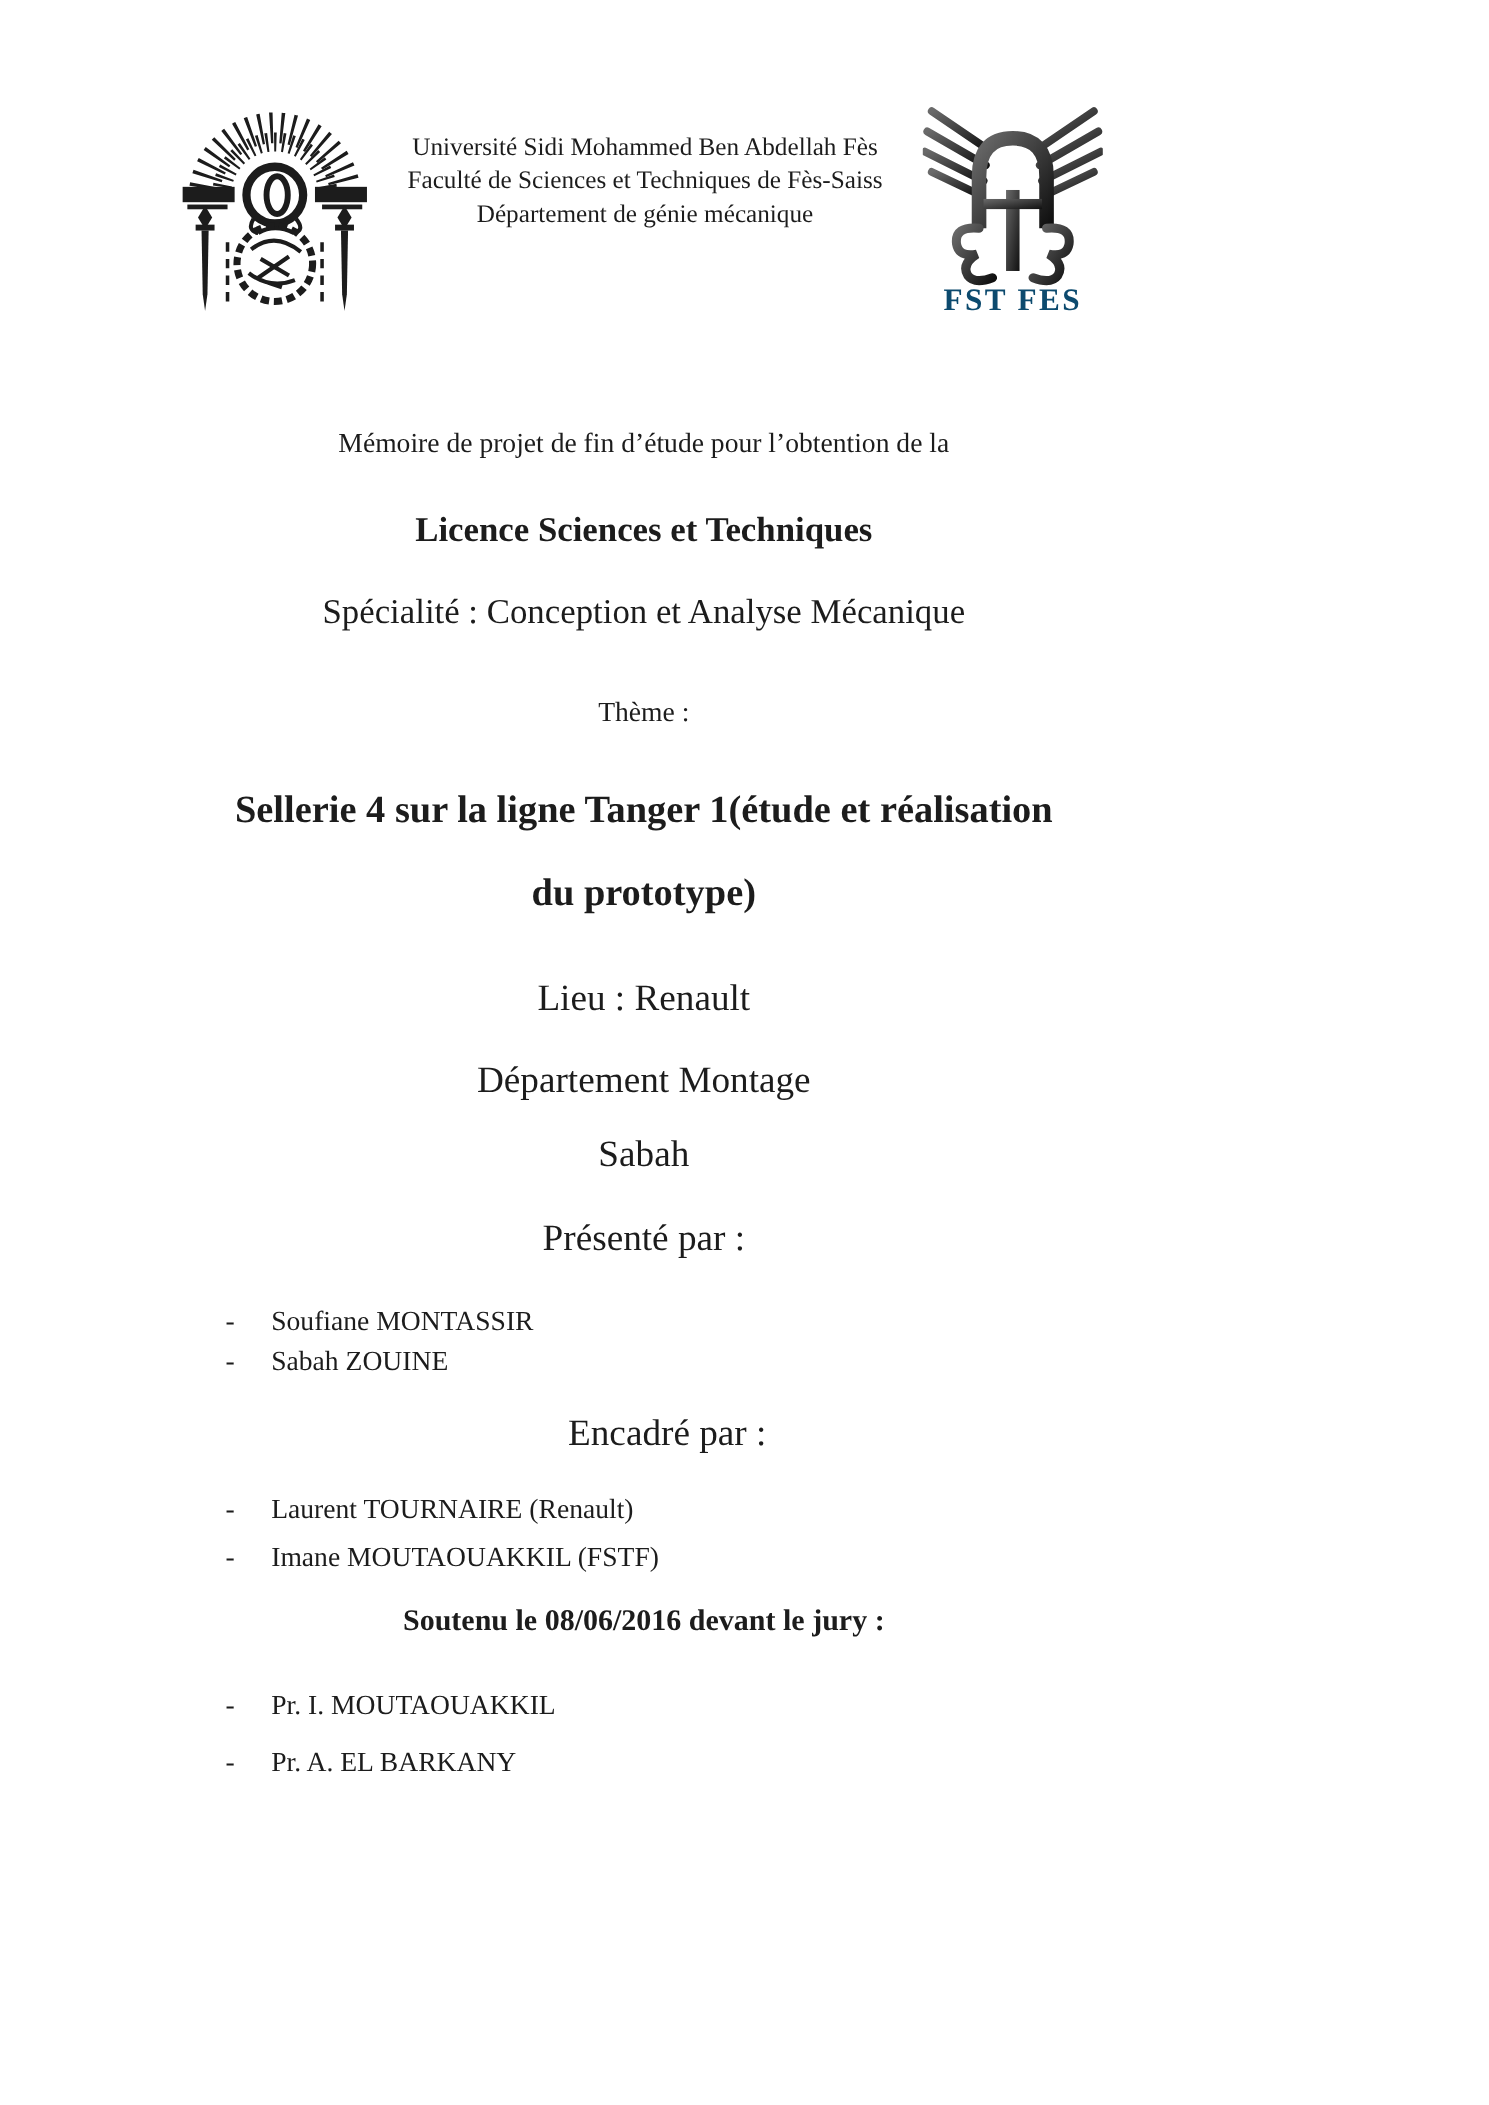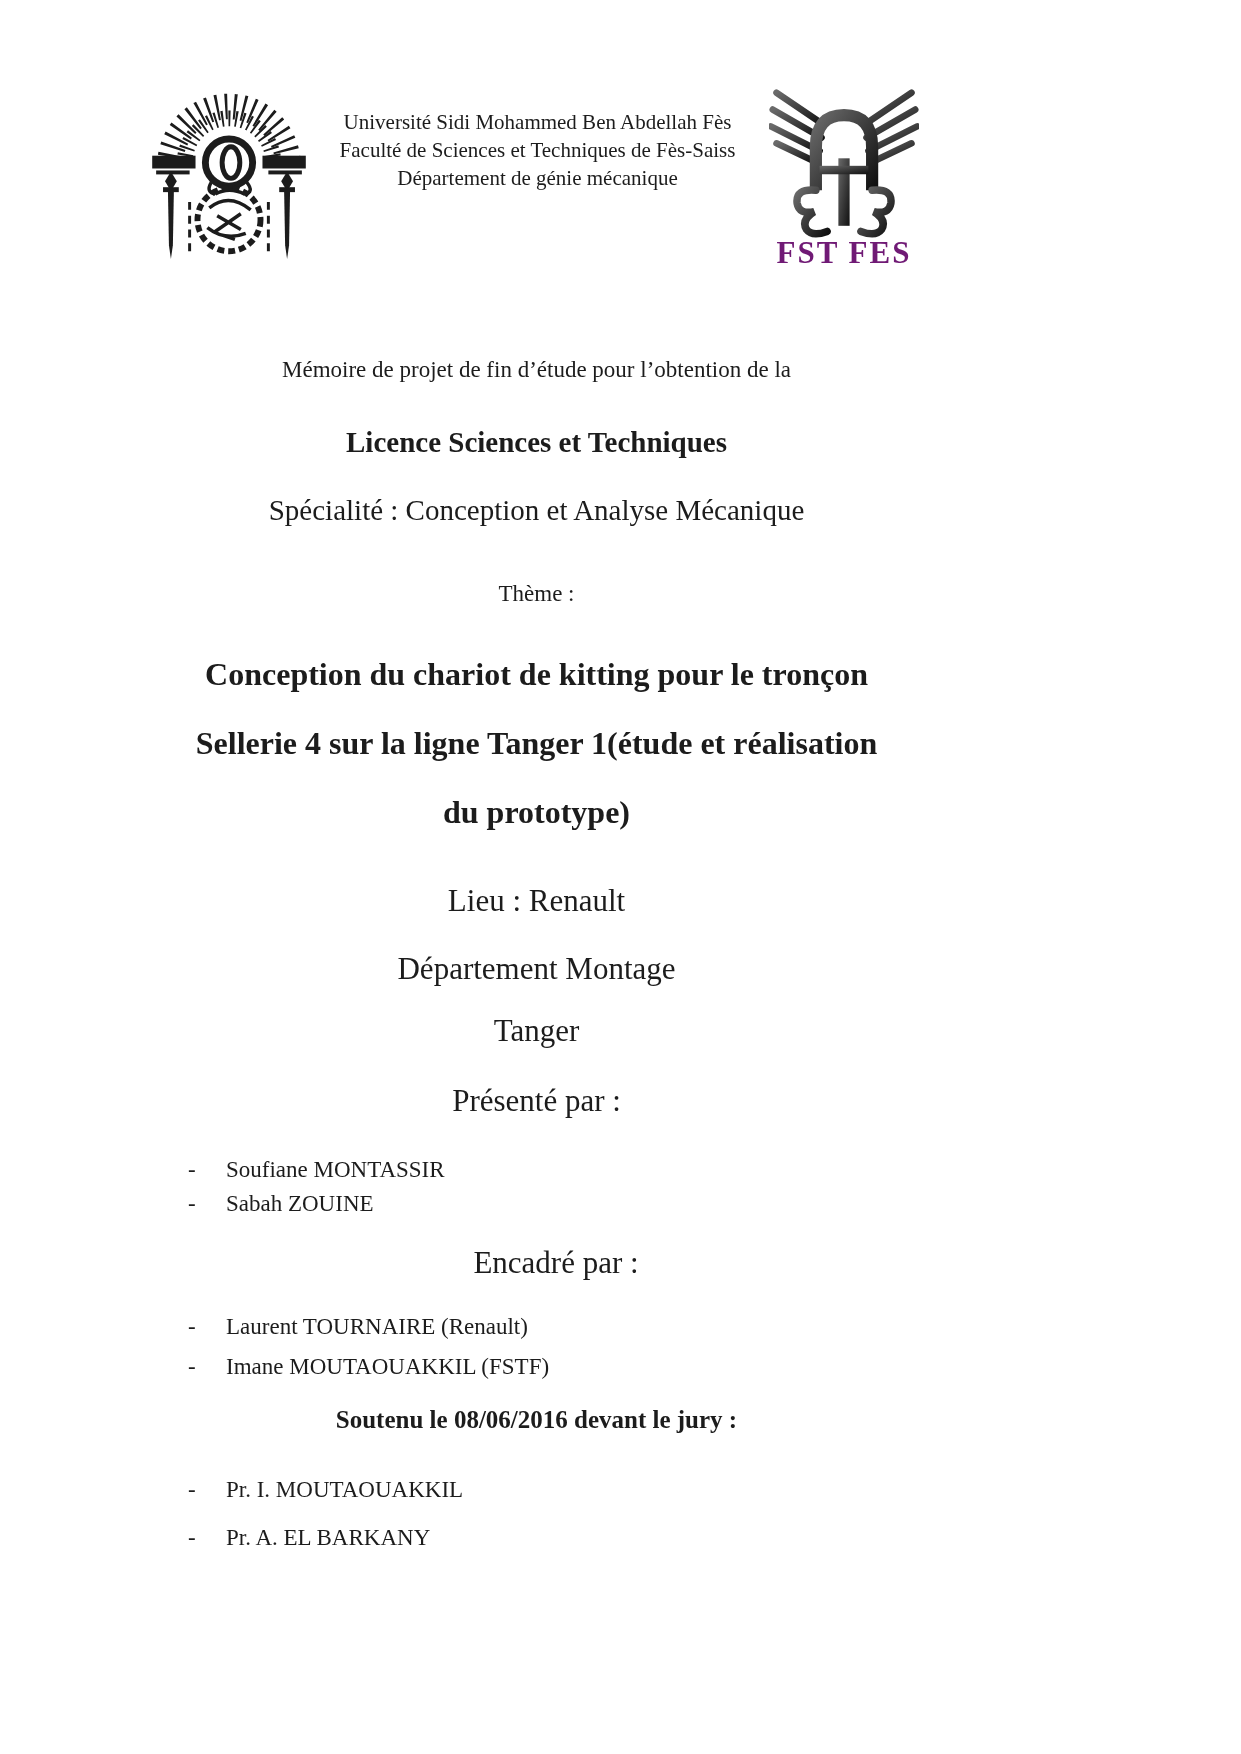--- a/index.html
+++ b/index.html
@@ -30,23 +30,23 @@
   .inst p{margin:0;}
   .fst{
     flex:0 0 auto;
     width:158px;
     display:flex;
     flex-direction:column;
     align-items:center;
   }
   .fst-caption{
     font-weight:700;
-    font-size:31px;
+    font-size:26px;
     letter-spacing:2px;
-    color:#701a75;
+    color:#0c4a6e;
     margin-top:-4px;
   }
 
   
   main{display:block;}
   main p, main h1, main h2, main ul{margin:0;padding:0;}
   .centered{text-align:center;}
 
   .intro{margin-top:90px;font-size:23px;line-height:32px;}
   .degree{margin-top:36px;font-size:29px;line-height:40px;font-weight:700;}
@@ -161,28 +161,27 @@
   <main>
     <p class="intro centered">Mémoire de projet de fin d’étude pour l’obtention de la</p>
 
     <h1 class="degree centered">Licence Sciences et Techniques</h1>
 
     <h2 class="speciality centered">Spécialité : Conception et Analyse Mécanique</h2>
 
     <p class="theme centered">Thème :</p>
 
     <h2 class="title centered">
-      <span>Conception du chariot de kitting pour le tronçon</span>
       <span>Sellerie 4 sur la ligne Tanger 1(étude et réalisation</span>
       <span>du prototype)</span>
     </h2>
 
     <p class="sub loc centered">Lieu : Renault</p>
     <p class="sub dept centered">Département Montage</p>
-    <p class="sub city centered">Tanger</p>
+    <p class="sub city centered">Sabah</p>
 
     <p class="sub plabel centered">Présenté par :</p>
 
     <ul class="list authors">
       <li>Soufiane MONTASSIR</li>
       <li>Sabah ZOUINE</li>
     </ul>
 
     <p class="sub elabel centered">Encadré par :</p>
 

